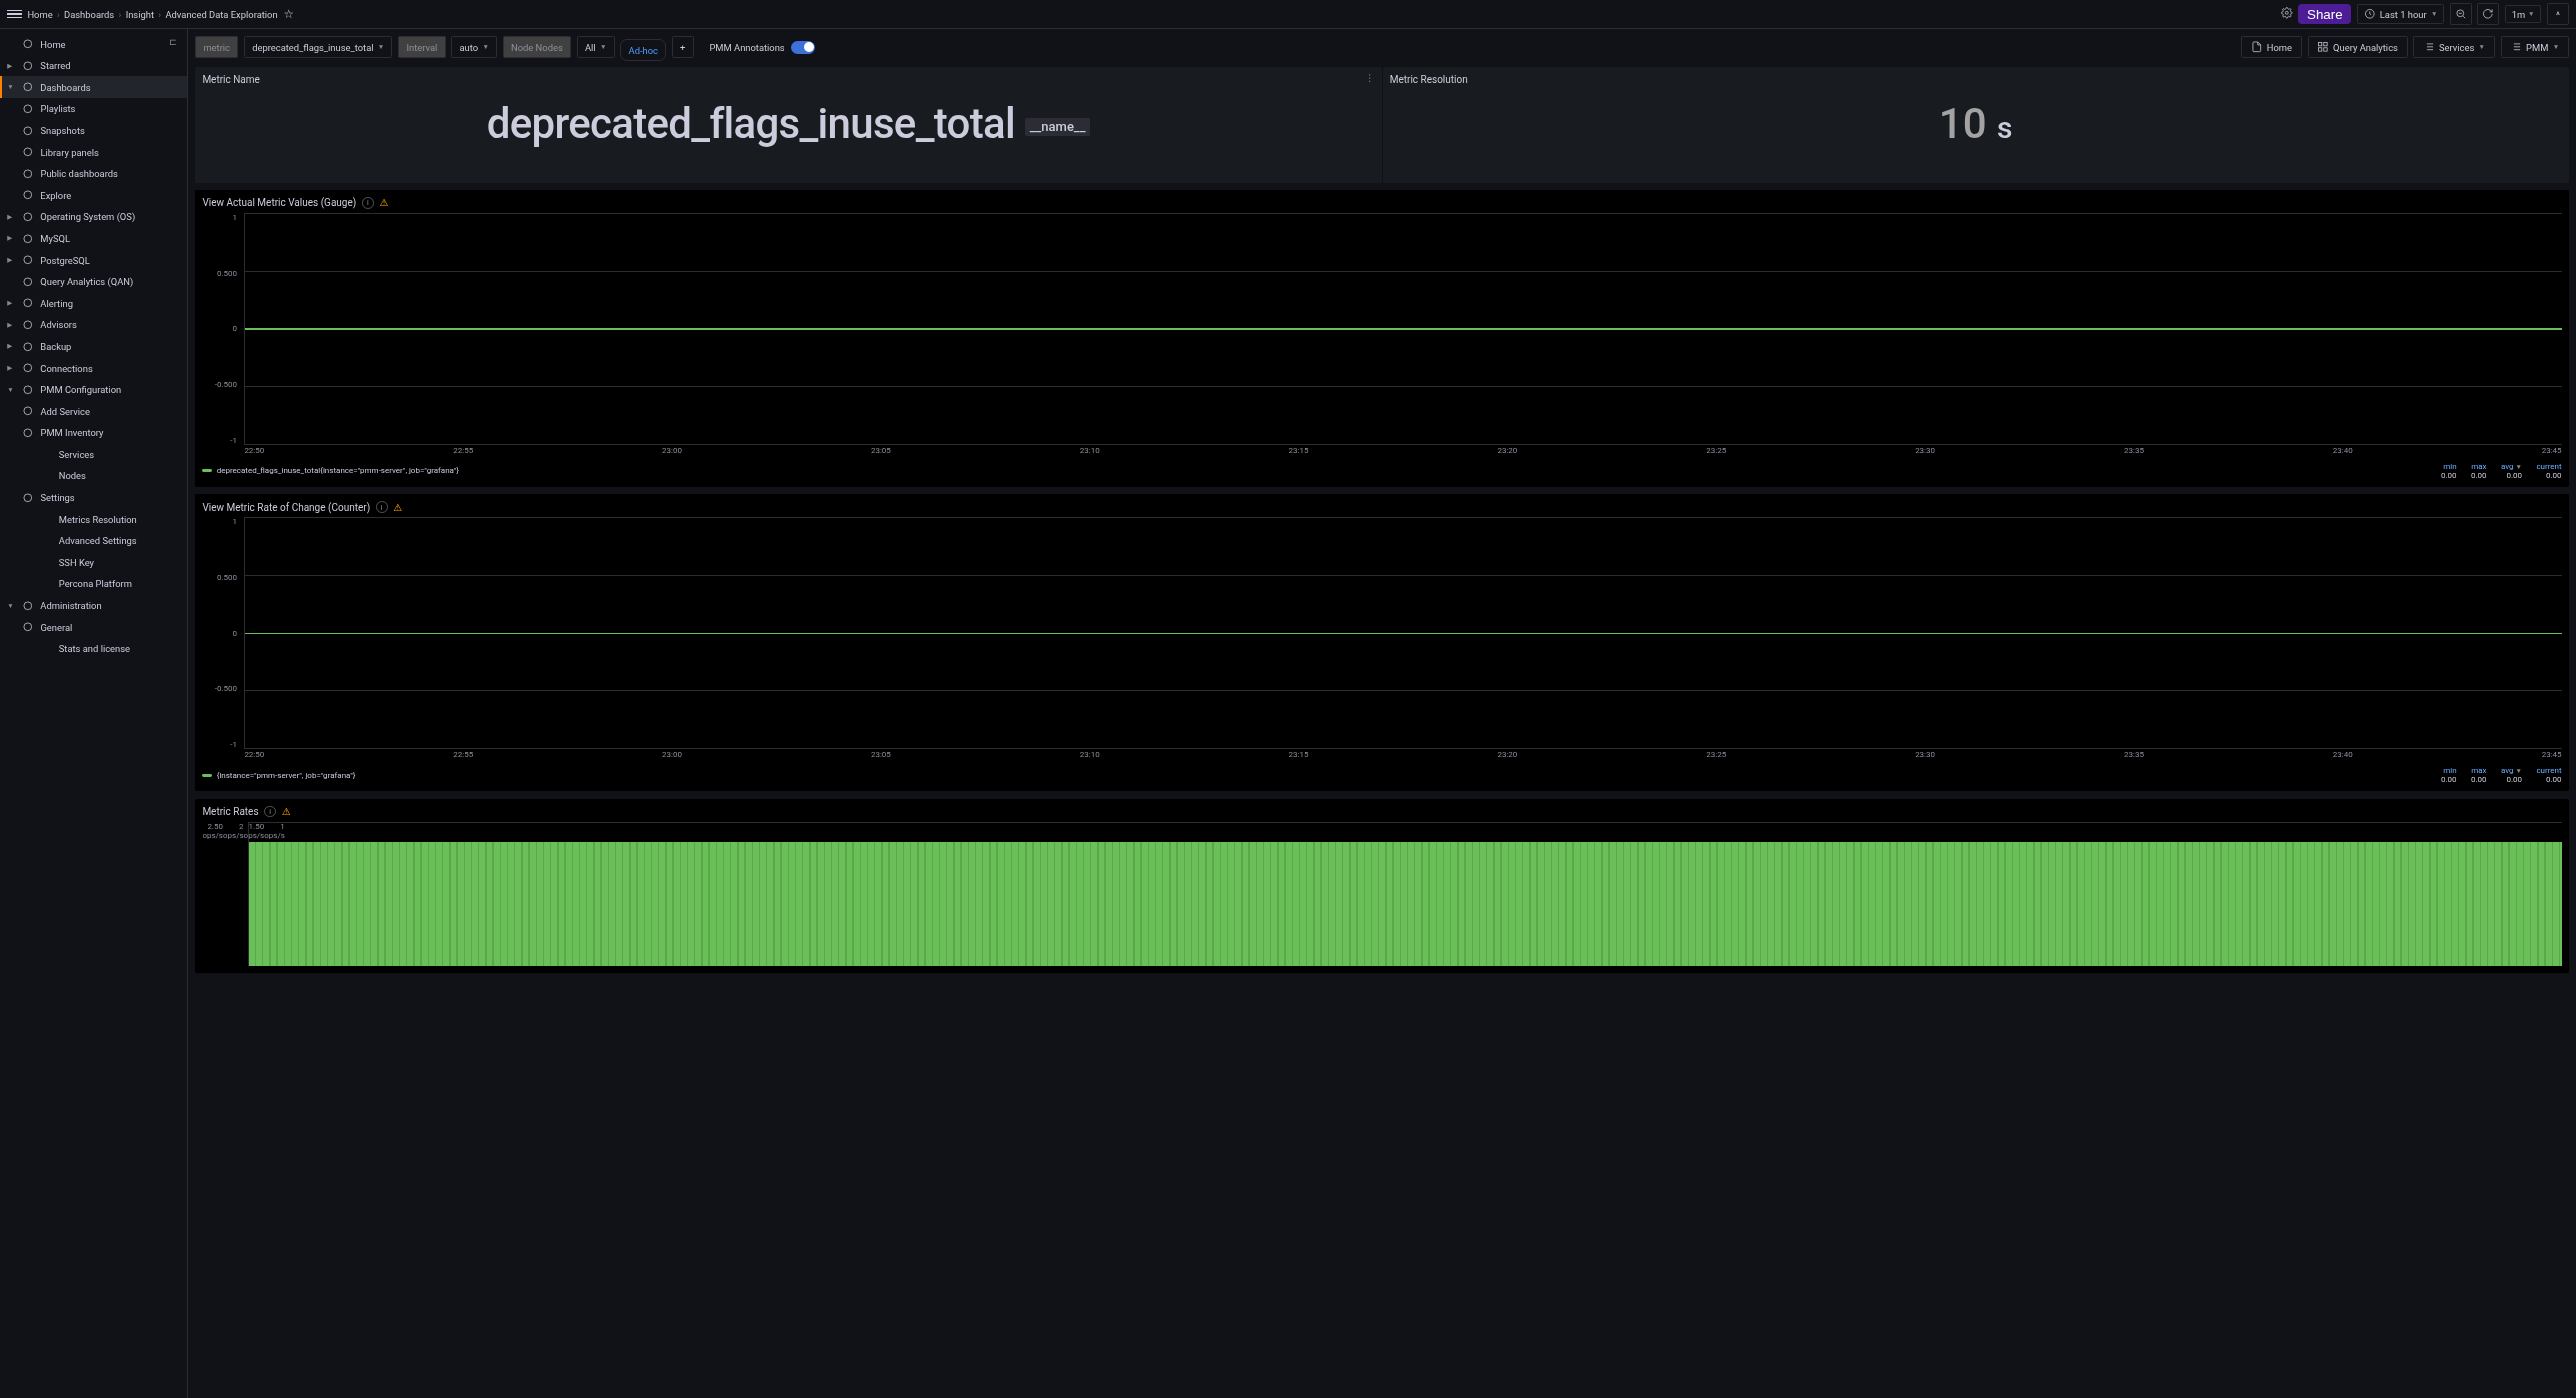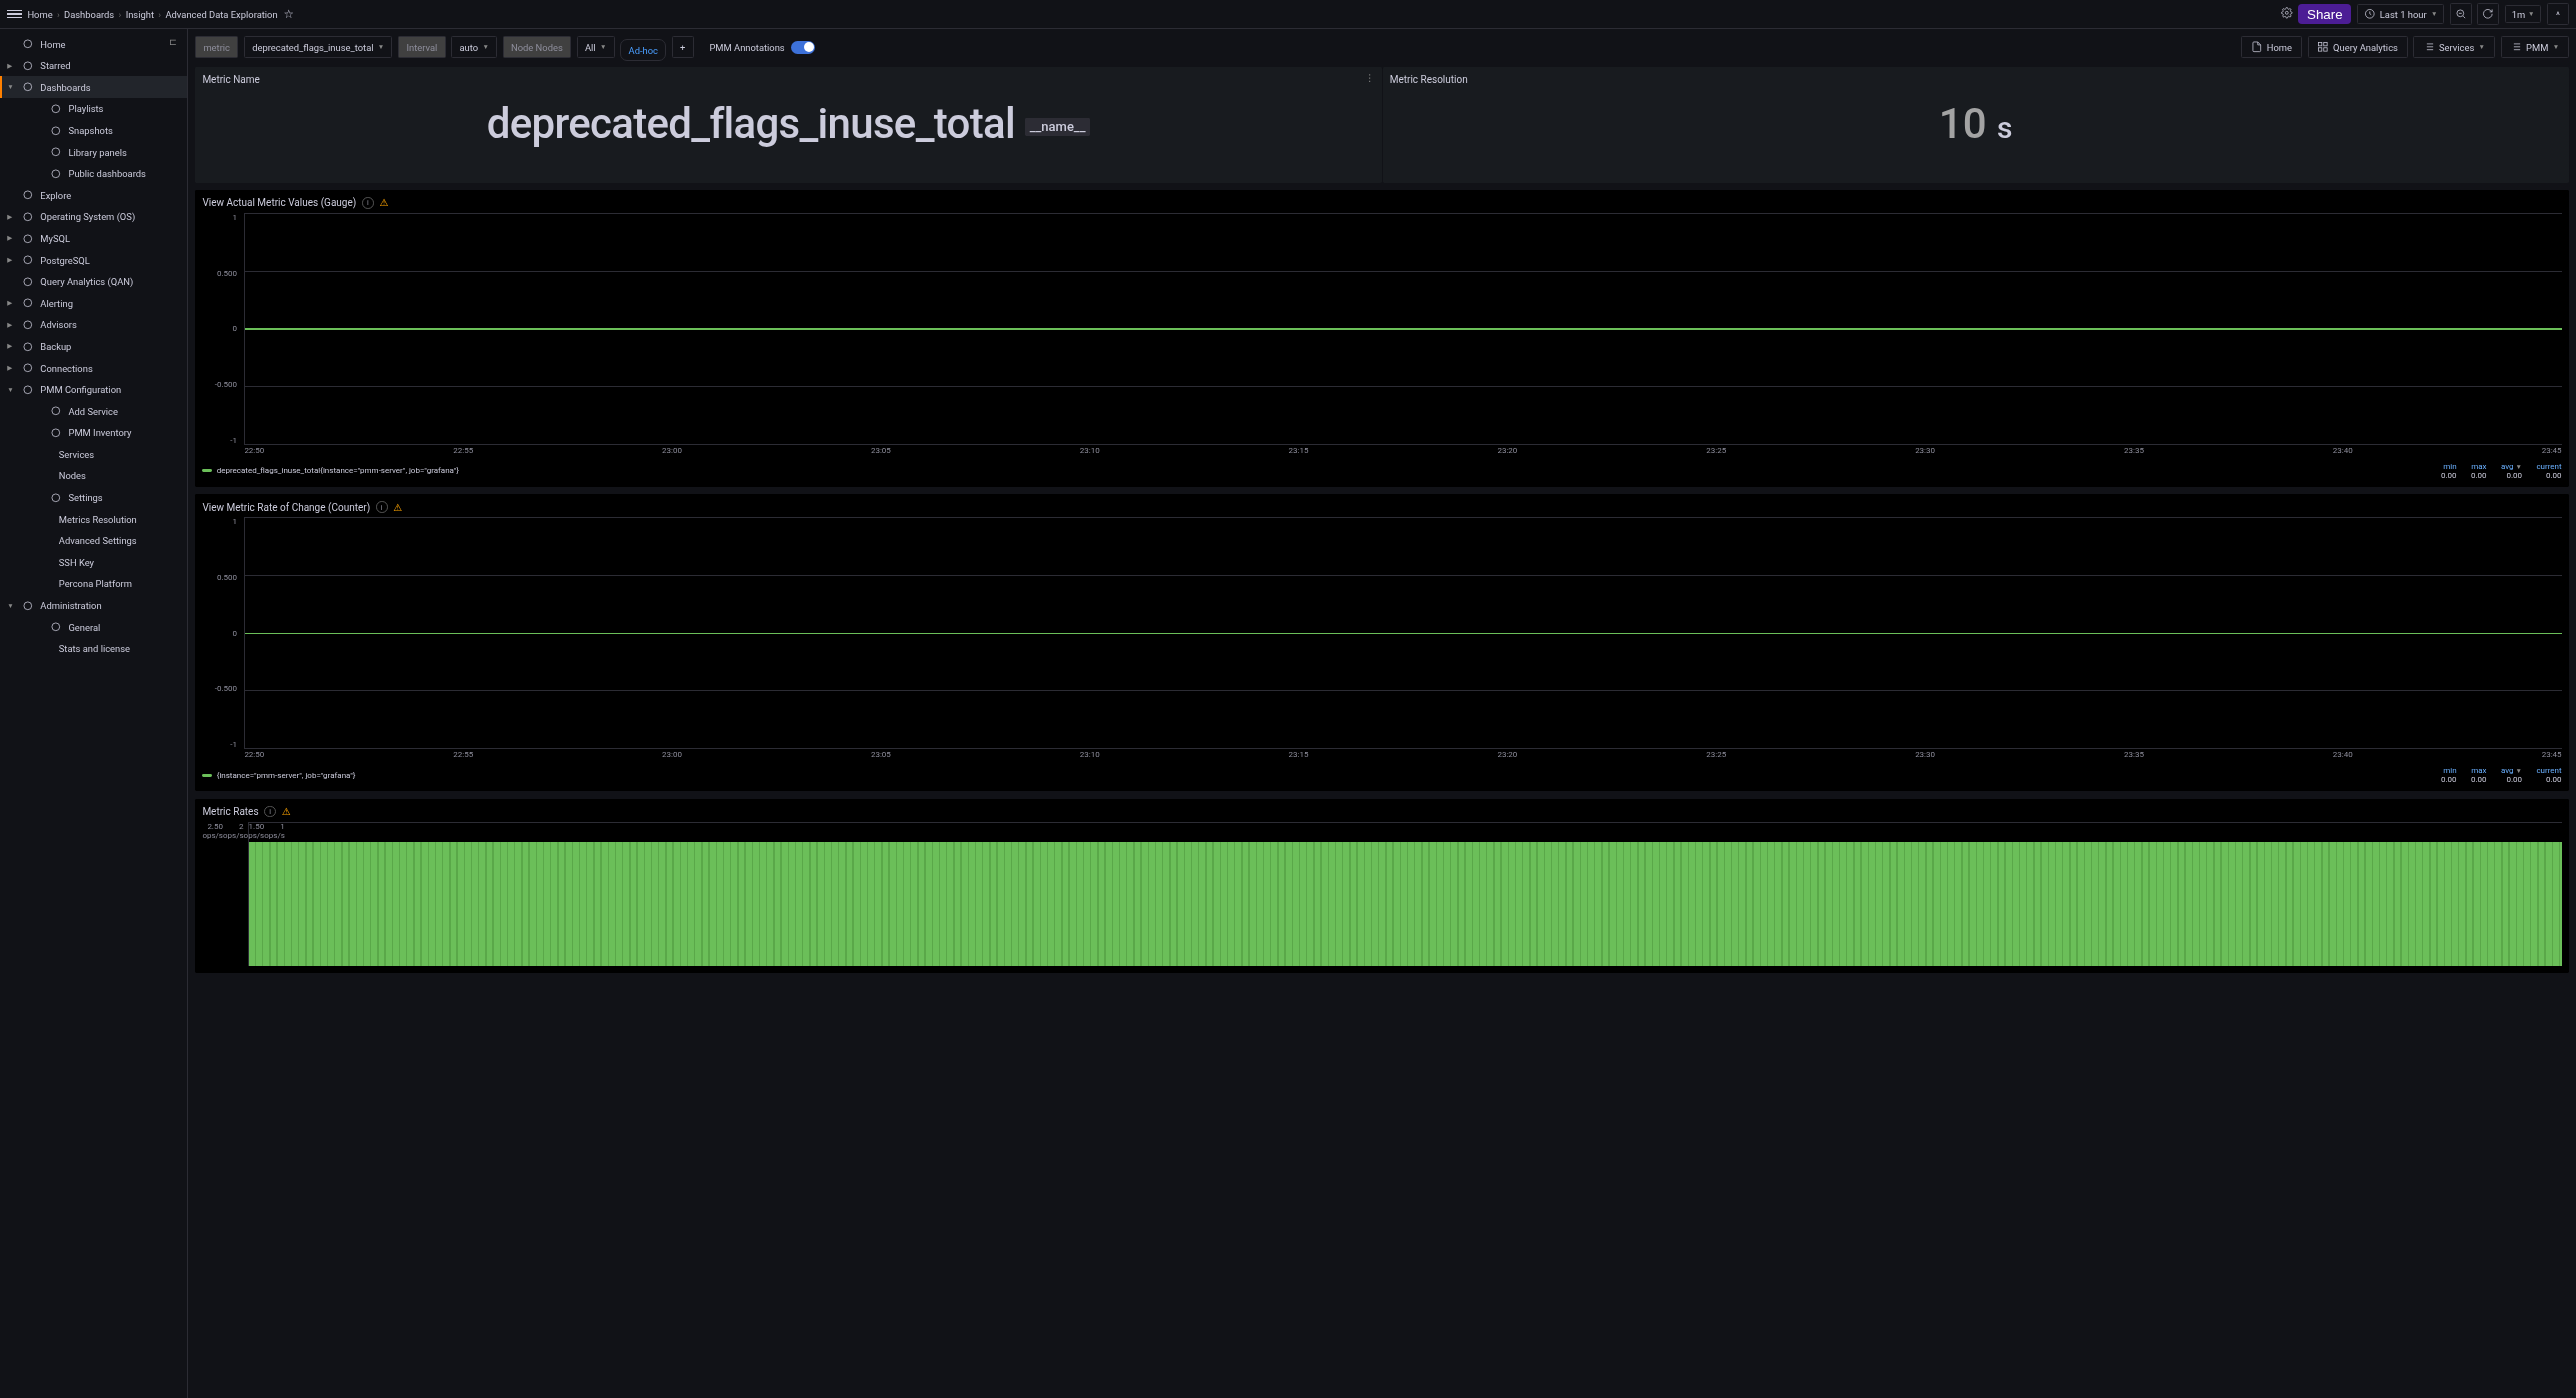--- a/index.html
+++ b/index.html
@@ -47,21 +47,21 @@
 .side-item {
   display:flex; align-items:center; gap:7.2px;
   padding: 5px 7.2px;
   cursor:pointer;
   color:#ccccdc;
 }
 .side-item.active { background:#22252b; position:relative; }
 .side-item.active::before { content:''; position:absolute; left:0; top:0; bottom:0; width:2.2px; background:#ff8000; }
 .side-item .caret { width:7.2px; display:inline-block; color:#888; font-size:6.5px;}
 .side-item .icon { width:11.6px; height:11.6px; display:flex; align-items:center; justify-content:center; }
-.side-item.depth-1 { padding-left: 21.7px; margin-left: 28px; }
+.side-item.depth-1 { padding-left: 21.7px; }
 .side-item.depth-2 { padding-left: 40px; }
 .dock-icon { position:absolute; left:169px; top:36px; cursor:pointer; color:#888; }
 
 
 .content { flex:1; overflow-y:auto; padding:4.3px 7.2px; }
 
 
 .toolbar { display:flex; align-items:center; gap:5.8px; margin-bottom:5.8px; flex-wrap:wrap;}
 .chip { background:#404040; border:0.7px solid #2c2c34; border-radius:1.4px; padding:4.3px 7.2px; color:#8e8e9c; }
 .selbox { background:#111217; border:0.7px solid #2c2c34; border-radius:1.4px; padding:4.3px 7.2px; display:flex; align-items:center; gap:4.3px; cursor:pointer;}

